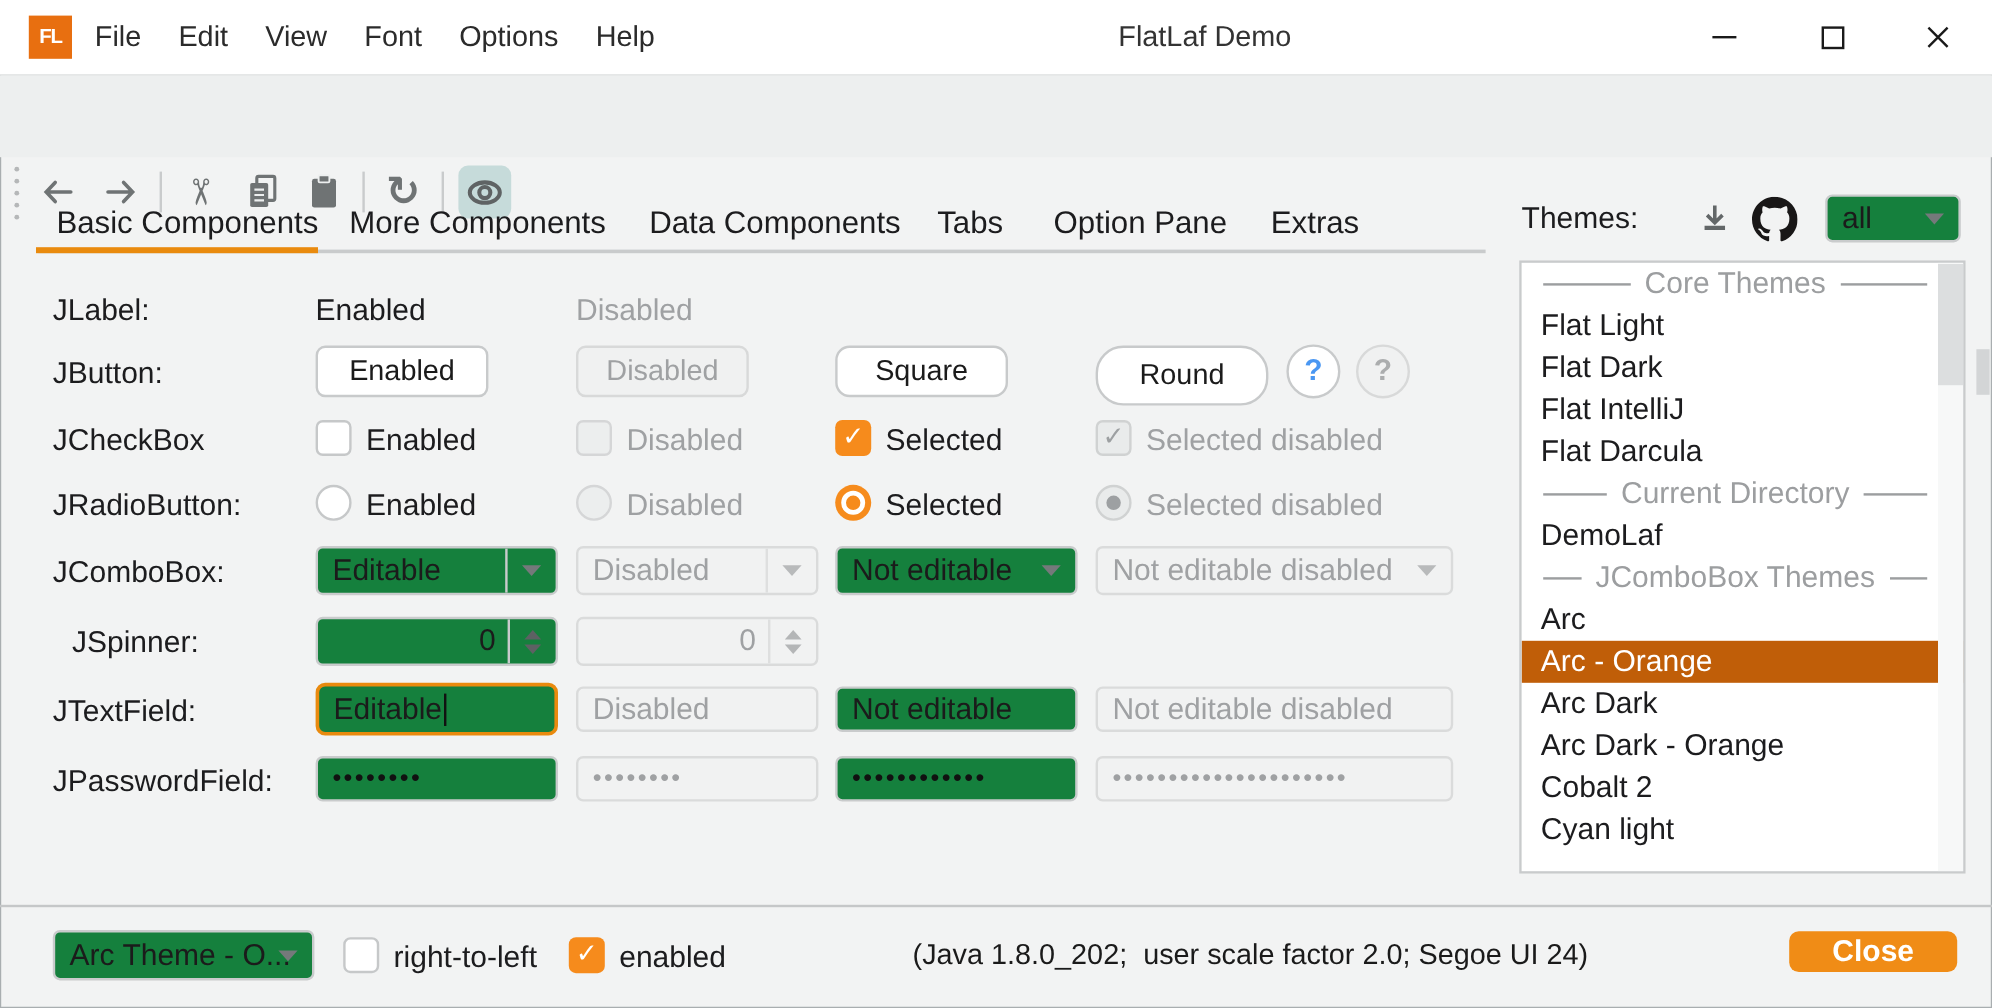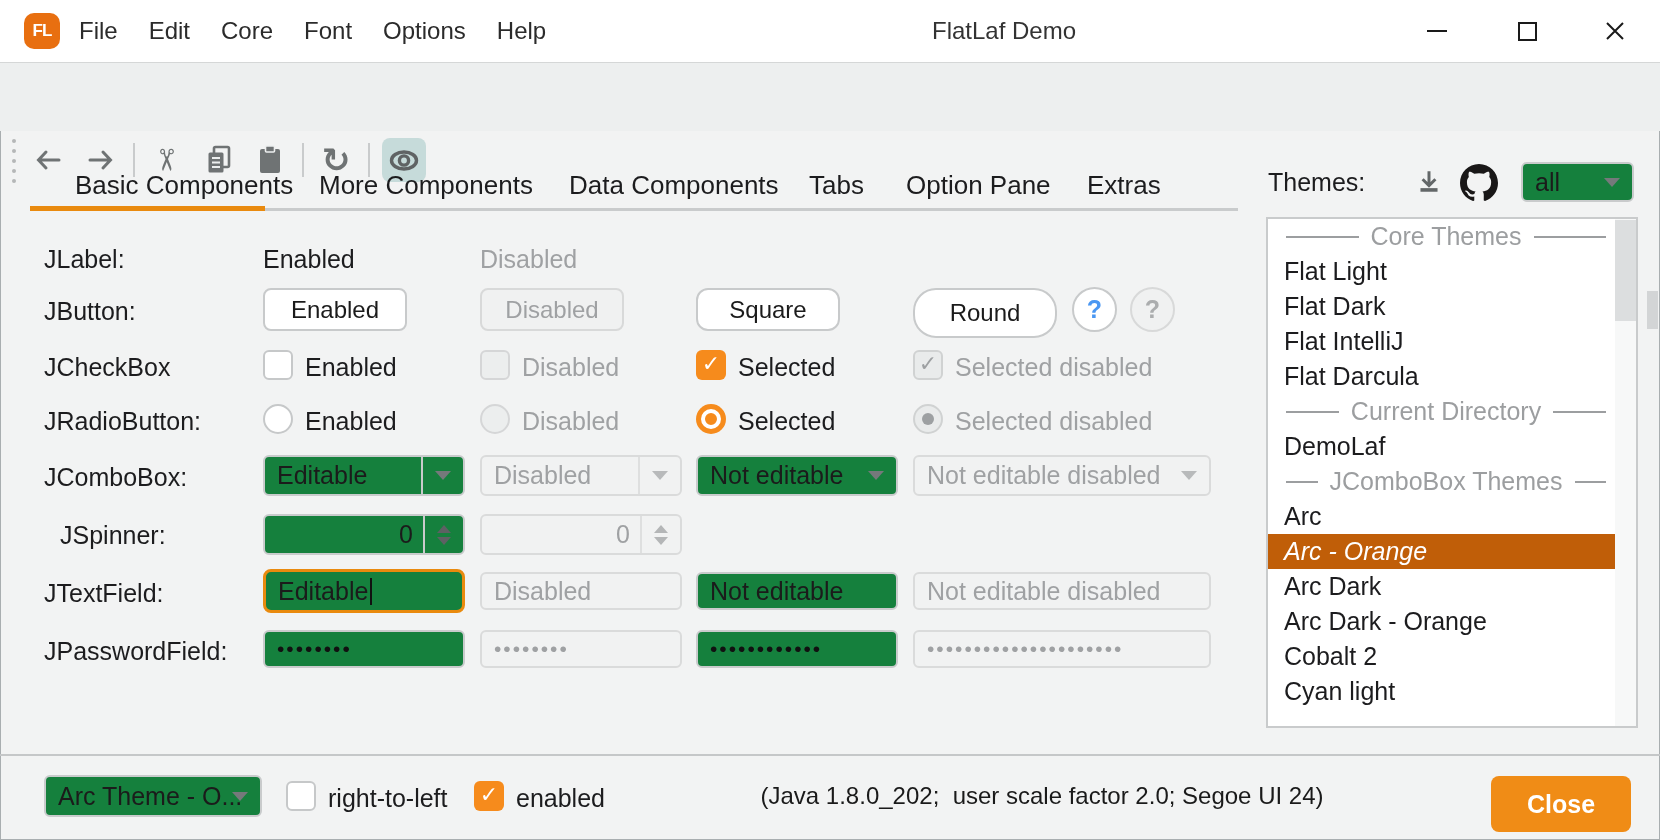--- a/index.html
+++ b/index.html
@@ -1,37 +1,37 @@
 <!DOCTYPE html>
 <html><head>
 <meta charset="utf-8">
 <style>
   html,body{margin:0;padding:0;}
   body{font-family:"Liberation Sans","DejaVu Sans",sans-serif;}
   .window{position:relative;width:1660px;height:840px;background:#f2f3f3;overflow:hidden;box-shadow:inset 0 0 0 1px #a9aeb0;}
   
   .titlebar{position:absolute;left:0;top:0;width:1660px;height:62px;background:#fff;border-bottom:1px solid #d5d7d7;}
-  .logo{position:absolute;left:24px;top:13px;width:36px;height:36px;background:#e86f10;border-radius:10px;color:#fff;font-weight:700;font-size:17px;display:flex;align-items:center;justify-content:center;letter-spacing:-1px;}
+  .logo{position:absolute;left:24px;top:13px;width:36px;height:36px;background:#e86f10;border-radius:0;color:#fff;font-weight:700;font-size:17px;display:flex;align-items:center;justify-content:center;letter-spacing:-1px;}
   .menus{position:absolute;left:79px;top:0;height:62px;display:flex;align-items:center;gap:31px;}
   .menu-item{font-size:24px;color:#2b2b2b;cursor:default;}
   .win-title{position:absolute;left:1004px;top:0;height:62px;transform:translateX(-50%);display:flex;align-items:center;font-size:24px;color:#333;}
   .winbtn{position:absolute;top:0;width:58px;height:62px;display:flex;align-items:center;justify-content:center;}
   .ic-min{width:20px;height:2px;background:#1a1a1a;}
   .ic-max{width:19px;height:19px;border:2px solid #1a1a1a;box-sizing:border-box;}
   
   .toolbar{position:absolute;left:0;top:63px;width:1660px;height:68px;background:#edefef;}
   .grip{position:absolute;left:12px;top:76px;display:flex;flex-direction:column;gap:6px;}
   .grip i{width:4px;height:4px;border-radius:50%;background:#b5b7b8;}
   .tbtn{position:absolute;top:75px;width:44px;height:44px;display:flex;align-items:center;justify-content:center;border-radius:8px;color:#6f7374;}
   .tbtn.toggled{background:#c6dbda;}
   .tsep{position:absolute;top:80px;width:2px;height:34px;background:#c9cbcc;}
   .scissors{font-size:30px;color:#6f7374;transform:rotate(90deg);line-height:1;}
   .refresh{font-size:34px;color:#6f7374;font-weight:700;line-height:1;}
   
-  .tab{position:absolute;top:170px;font-size:26px;color:#1c1c1e;white-space:nowrap;margin-left:28px;}
+  .tab{position:absolute;top:170px;font-size:26px;color:#1c1c1e;white-space:nowrap;}
   .tab-baseline{position:absolute;left:32px;top:208px;width:1206px;height:3px;background:#c9cbcc;}
   .tab-underline{position:absolute;left:30px;top:206px;width:235px;height:5px;background:#e98a0e;}
   
   .lbl{position:absolute;font-size:25px;line-height:30px;color:#1c1c1e;white-space:nowrap;}
   .dis{color:#9fa1a3 !important;}
   .btn{position:absolute;box-sizing:border-box;display:flex;align-items:center;justify-content:center;font-size:24px;color:#1b1b1b;background:#fff;border:2px solid #c8cacb;border-radius:8px;}
   .btn.square{border-radius:12px;}
   .btn.round{border-radius:23px;}
   .btn.disabled{background:#f0f1f1;border-color:#d8d9d9;color:#9fa1a3;}
   .help{position:absolute;box-sizing:border-box;border-radius:50%;border:2px solid #c8cacb;background:#fff;display:flex;align-items:center;justify-content:center;font-size:25px;font-weight:700;color:#4a97f2;}
@@ -64,44 +64,44 @@
   .tri-dn-s{width:0;height:0;border-left:7px solid transparent;border-right:7px solid transparent;border-top:8px solid #5d6163;}
   .disabled .tri-up-s{border-bottom-color:#b4b6b7;}
   .disabled .tri-dn-s{border-top-color:#b4b6b7;}
   .dots{font-size:21px;letter-spacing:2px;color:#111;}
   .field.disabled .dots{color:#9fa1a3;}
   
   .themes-label{position:absolute;left:1268px;top:168px;font-size:25px;color:#1c1c1e;}
   .hbtn{position:absolute;display:flex;align-items:center;justify-content:center;}
   .tlist{position:absolute;left:1266px;top:217px;width:372px;height:511px;box-sizing:border-box;background:#fff;border:2px solid #c9cbcc;overflow:hidden;}
   .trow{height:35px;line-height:35px;padding-left:16px;font-size:25px;color:#1c1c1e;white-space:nowrap;}
-  .trow.selected{background:#c05e08;color:#fff;font-style:italic;}
+  .trow.selected{background:#c05e08;color:#fff;}
   .tseprow{height:35px;display:flex;align-items:center;color:#9c9ea0;font-size:25px;padding:0 30px 0 18px;white-space:nowrap;}
   .tseprow::before,.tseprow::after{content:"";flex:1;height:2px;background:#9c9ea0;}
   .tseprow::before{margin-right:12px;}
   .tseprow::after{margin-left:12px;}
   .tscroll{position:absolute;right:0;top:0;bottom:0;width:21px;background:#f7f8f8;}
   .tthumb{position:absolute;right:0;top:1px;width:21px;height:101px;background:#dcdedf;}
   .winscroll-thumb{position:absolute;left:1647px;top:291px;width:11px;height:38px;background:#d3d5d6;}
   
   .bottom-sep{position:absolute;left:0;top:754px;width:1660px;height:2px;background:#c5c7c8;}
   .status{position:absolute;left:1042px;top:782px;transform:translateX(-50%);font-size:24px;color:#1a1a1a;white-space:pre;}
-  .close-btn{position:absolute;left:1491px;top:776px;width:140px;height:56px;background:#f08c16;border-radius:8px;color:#fff;font-size:25px;font-weight:700;display:flex;align-items:center;justify-content:center;}
+  .close-btn{position:absolute;left:1491px;top:776px;width:140px;height:34px;background:#f08c16;border-radius:8px;color:#fff;font-size:25px;font-weight:700;display:flex;align-items:center;justify-content:center;}
 </style>
 </head>
 <body>
 
 <div class="window">
 
   <div class="titlebar">
     <div class="logo">FL</div>
     <div class="menus">
       <span class="menu-item">File</span>
       <span class="menu-item">Edit</span>
-      <span class="menu-item">Core</span>
+      <span class="menu-item">View</span>
       <span class="menu-item">Font</span>
       <span class="menu-item">Options</span>
       <span class="menu-item">Help</span>
     </div>
     <div class="win-title">FlatLaf Demo</div>
     <div class="winbtn" style="left:1408px;">
         <span class="ic-min"></span>
       </div>
     <div class="winbtn" style="left:1498px;">
         <span class="ic-max"></span>

